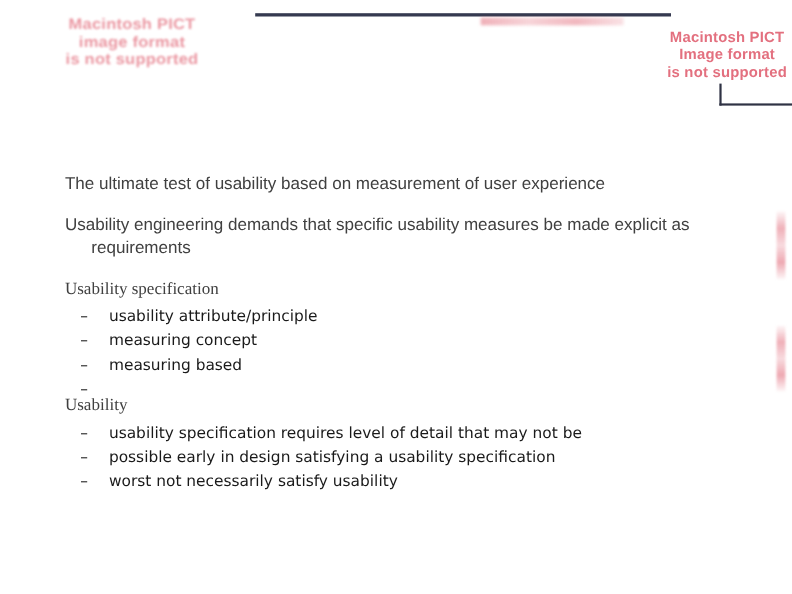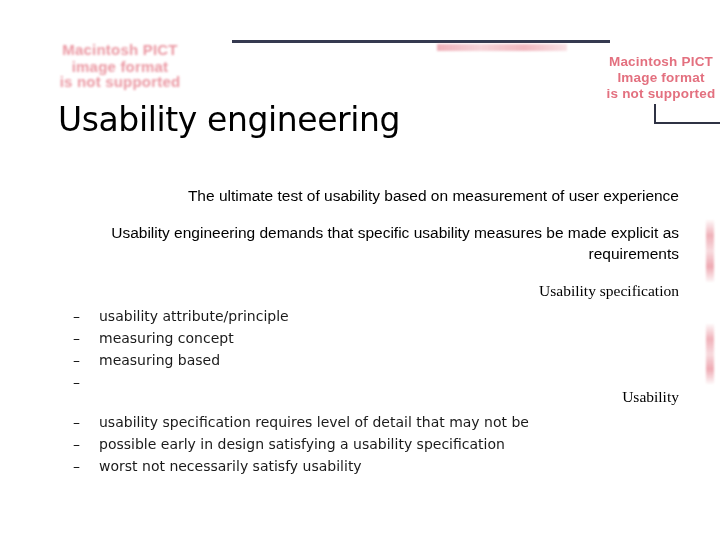--- a/index.html
+++ b/index.html
@@ -7,21 +7,20 @@
     padding: 0;
     background: #ffffff;
   }
   #slide {
     position: relative;
     width: 720px;
     height: 492px;
     background: #ffffff;
     overflow: hidden;
     font-family: "Liberation Sans", sans-serif;
-    margin-top: 28px;
   }
 
   
   .top-rule {
     position: absolute;
     left: 232px;
     top: 12px;
     width: 378px;
     height: 3px;
     background: #353a50;
@@ -101,26 +100,25 @@
 
   
   .body-area {
     position: absolute;
     left: 59px;
     top: 158px;
     width: 620px;
   }
   .para {
     font-size: 15.5px;
-    color: #000000;
+    color: #404040;
     line-height: 1.32;
     padding-left: 24px;
     text-indent: -24px;
     margin: 0 0 17px 0;
-    text-align: right;
   }
   .para.heading {
     margin-bottom: 3px;
     font-family: Liberation Serif, serif;
   }
   .sublist {
     list-style: none;
     margin: 0 0 16px 0;
     padding: 0;
   }
@@ -153,21 +151,20 @@
 
   <div class="pict pict-right">Macintosh PICT
 Image format
 is not supported</div>
 
   <div class="corner-bracket"></div>
 
   <div class="edge-smear a"></div>
   <div class="edge-smear b"></div>
 
-  <div class="slide-title">Usability engineering</div>
 
   <div class="body-area">
 
     <p class="para">The ultimate test of usability based on measurement of user experience</p>
 
     <p class="para">Usability engineering demands that specific usability measures be made explicit as requirements</p>
 
     <p class="para heading">Usability specification</p>
 
     <ul class="sublist">

